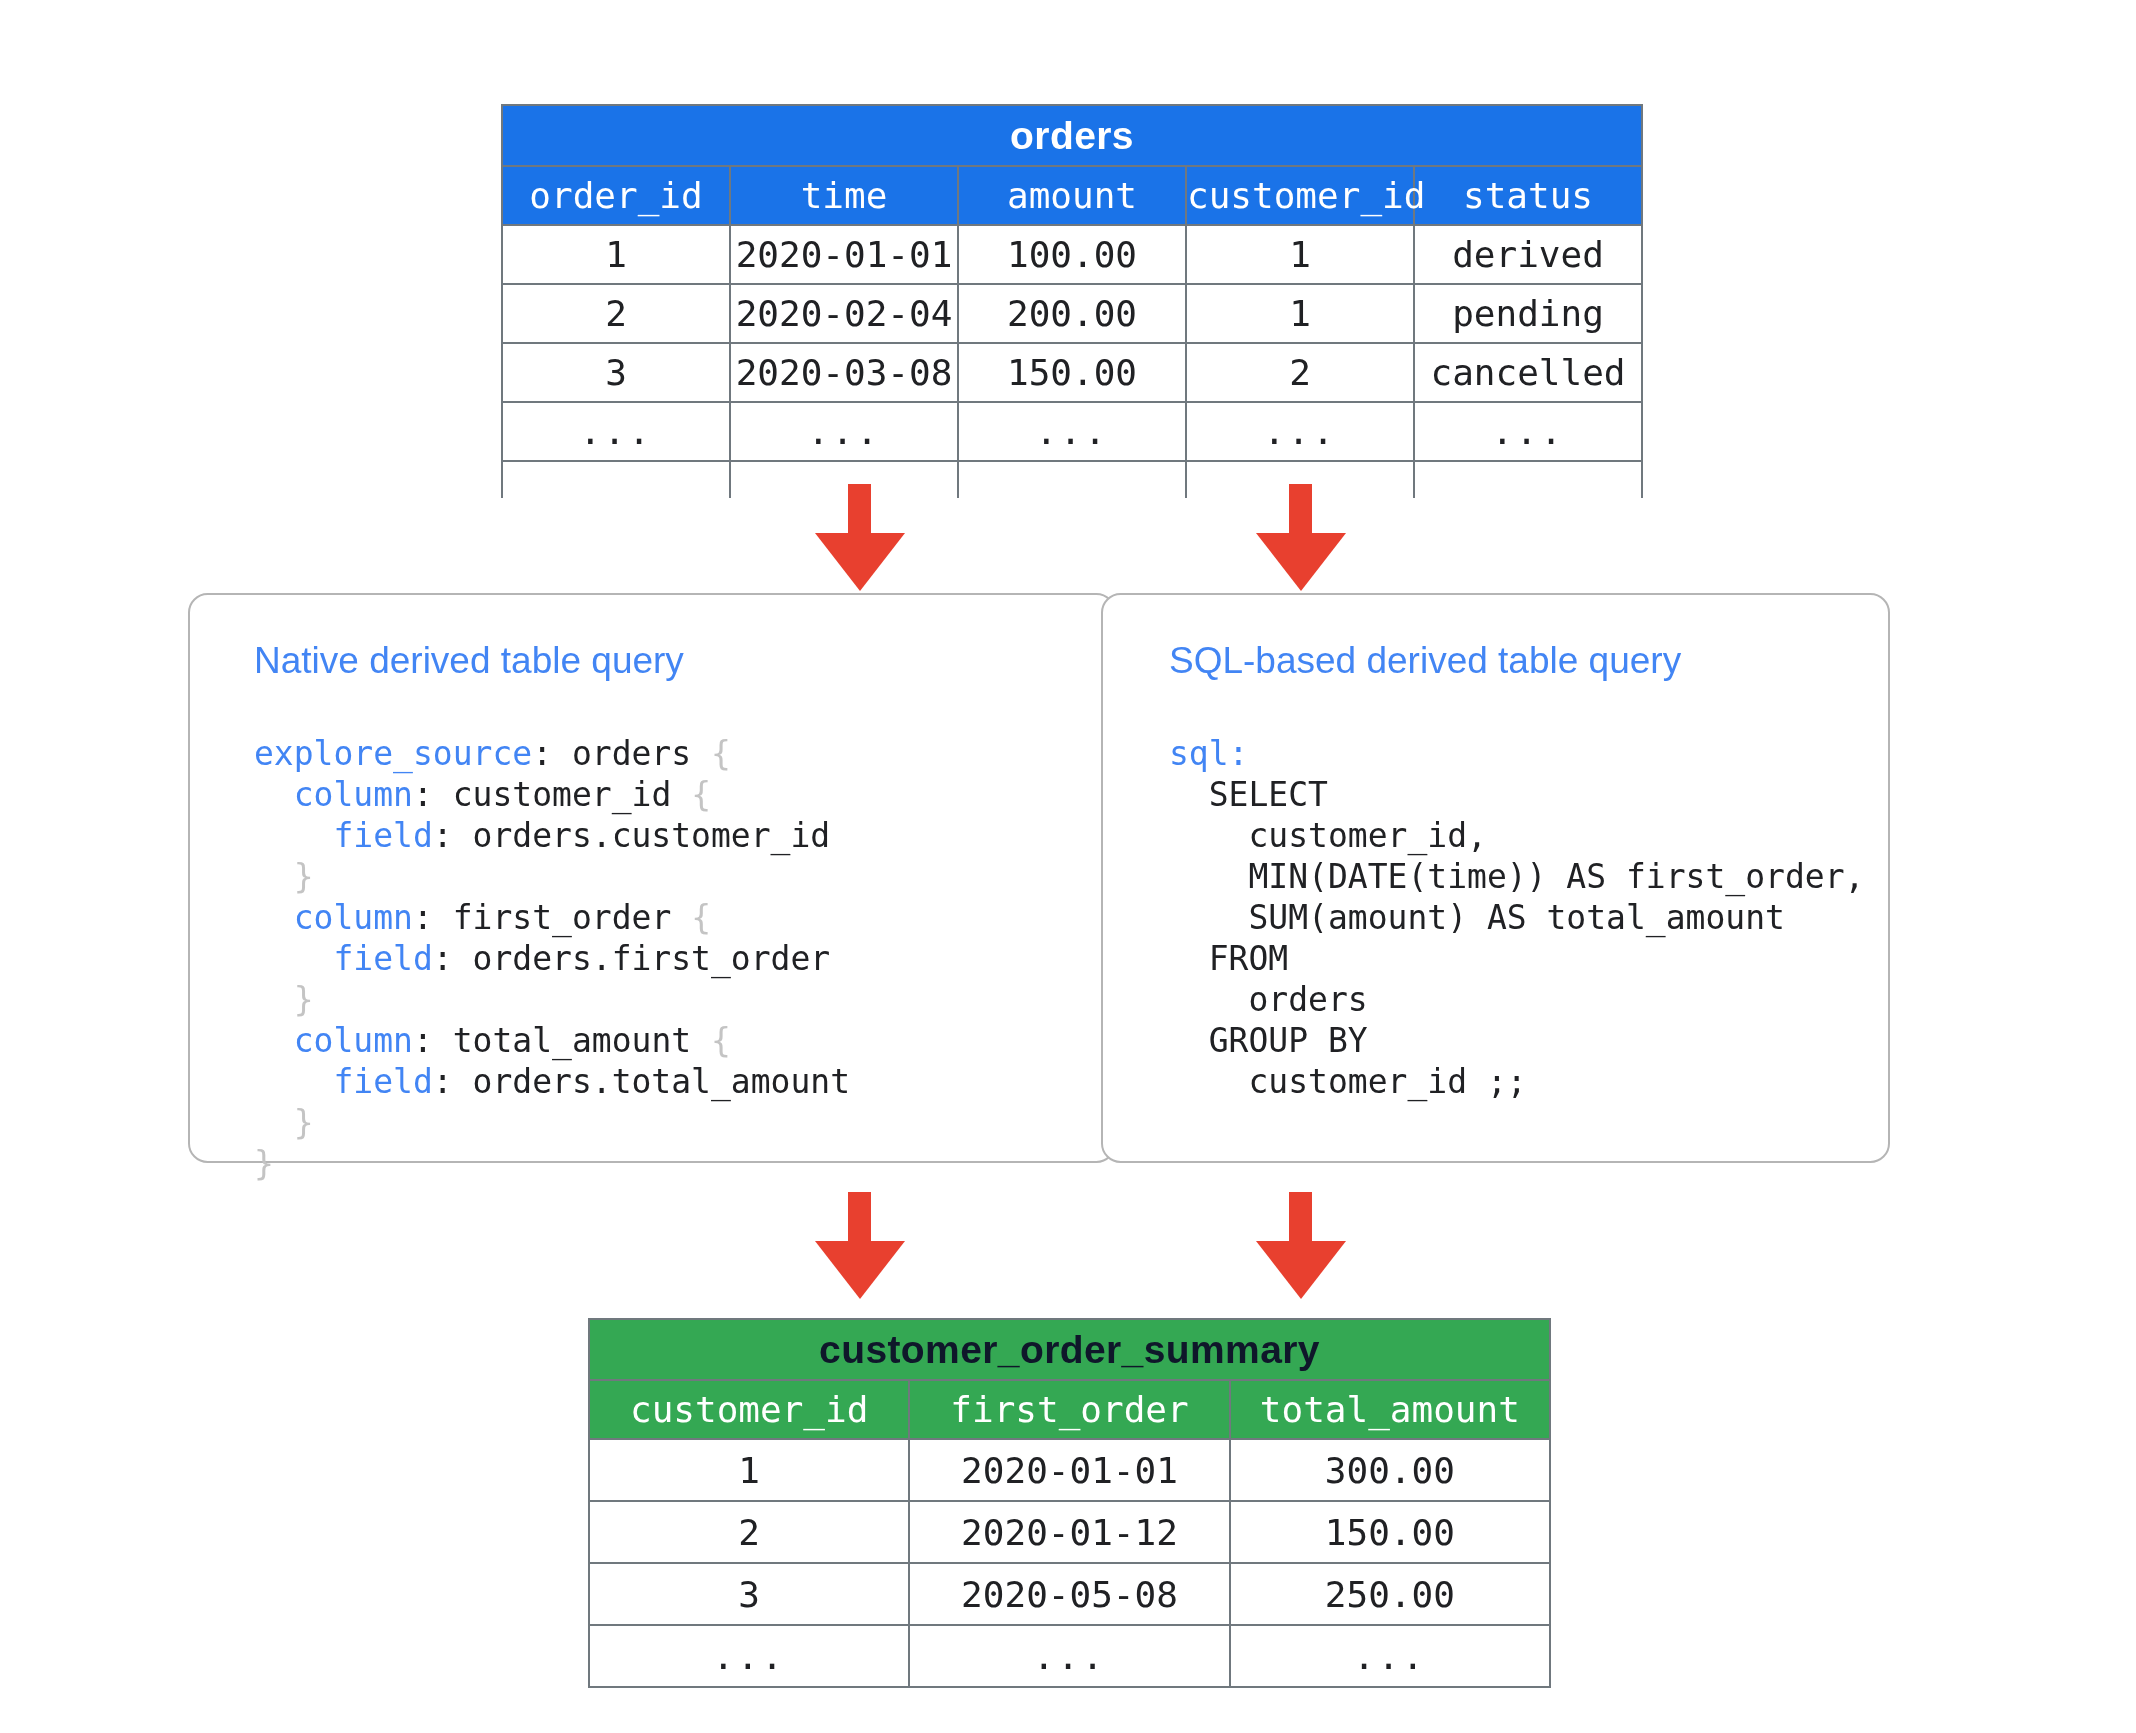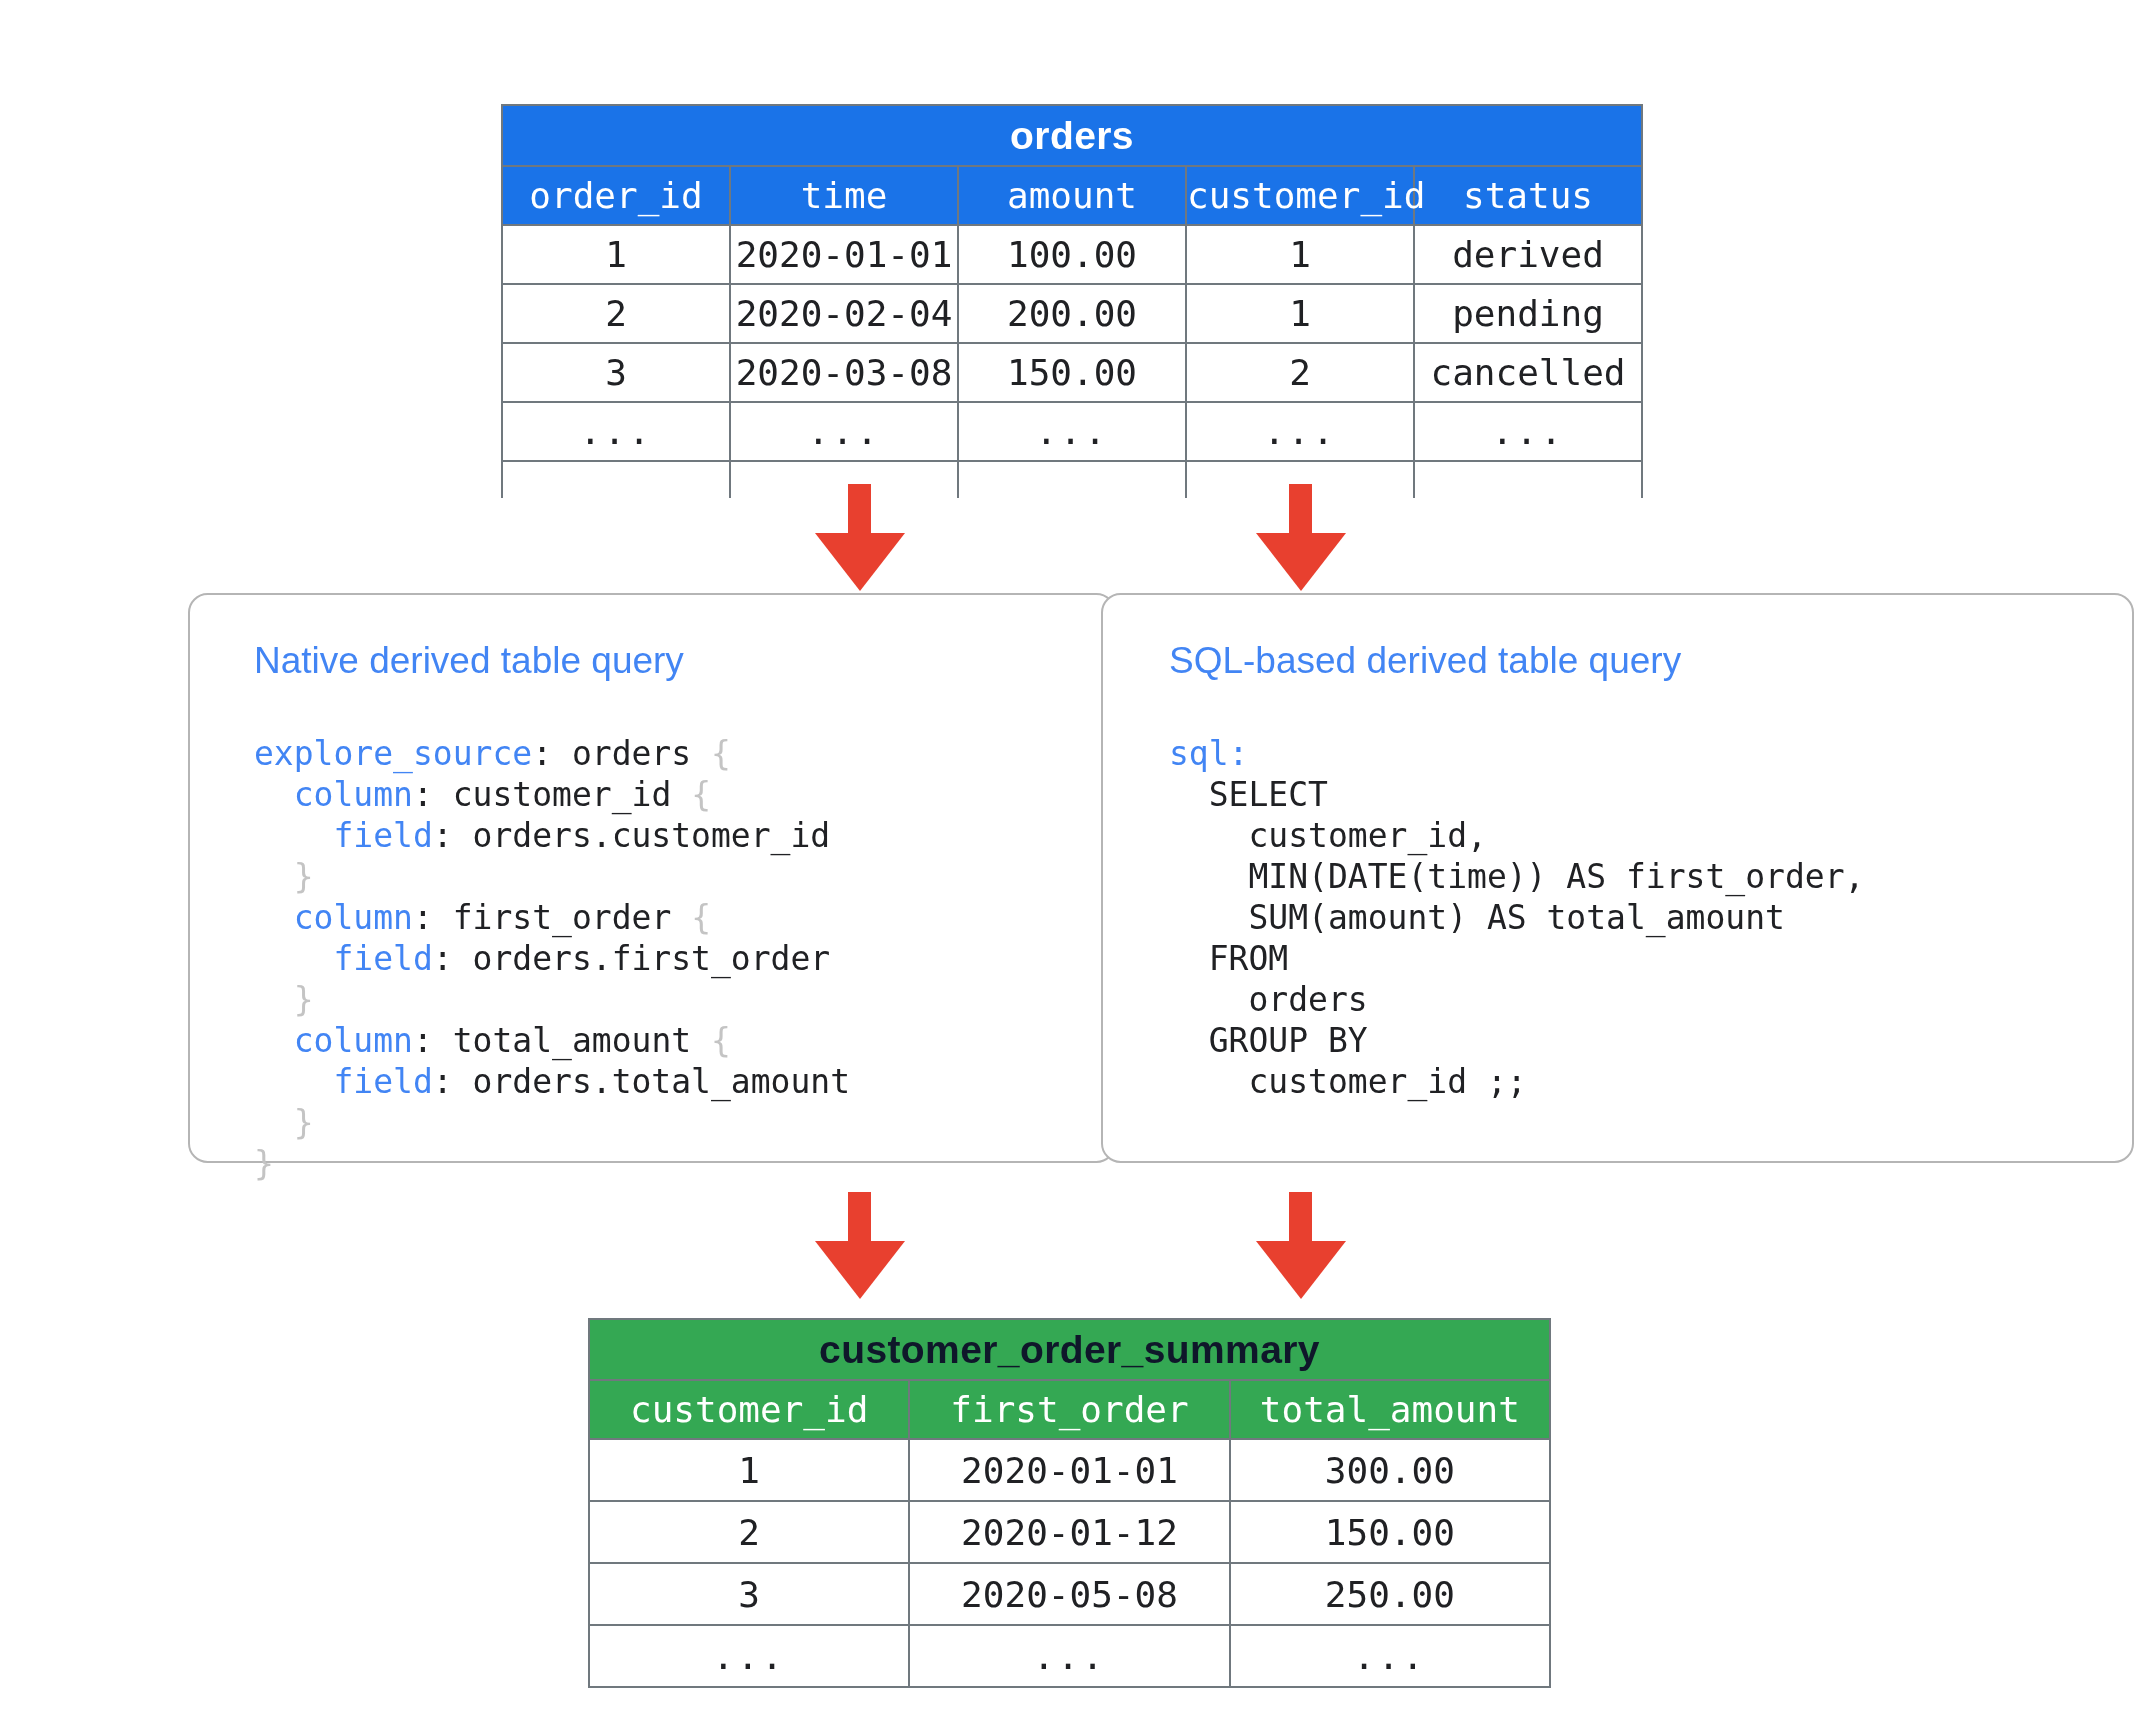--- a/index.html
+++ b/index.html
@@ -123,21 +123,21 @@
   .panel {
     position: absolute;
     top: 593px;
     height: 570px;
     background: #ffffff;
     border: 2.7px solid #b5b5b5;
     border-radius: 19.6px;
     box-sizing: border-box;
   }
   #panel-native { left: 169px;  width: 928px; margin-left: 19px; }
-  #panel-sql    { left: 1101px; width: 1033px; }
+  #panel-sql    { left: 1101px; width: 789px; }
 
   .panel-title {
     position: absolute;
     top: 45px;
     left: 64px;
     color: #4285f4;
     font-family: "Liberation Sans", sans-serif;
     font-size: 37px;
     white-space: nowrap;
   }

